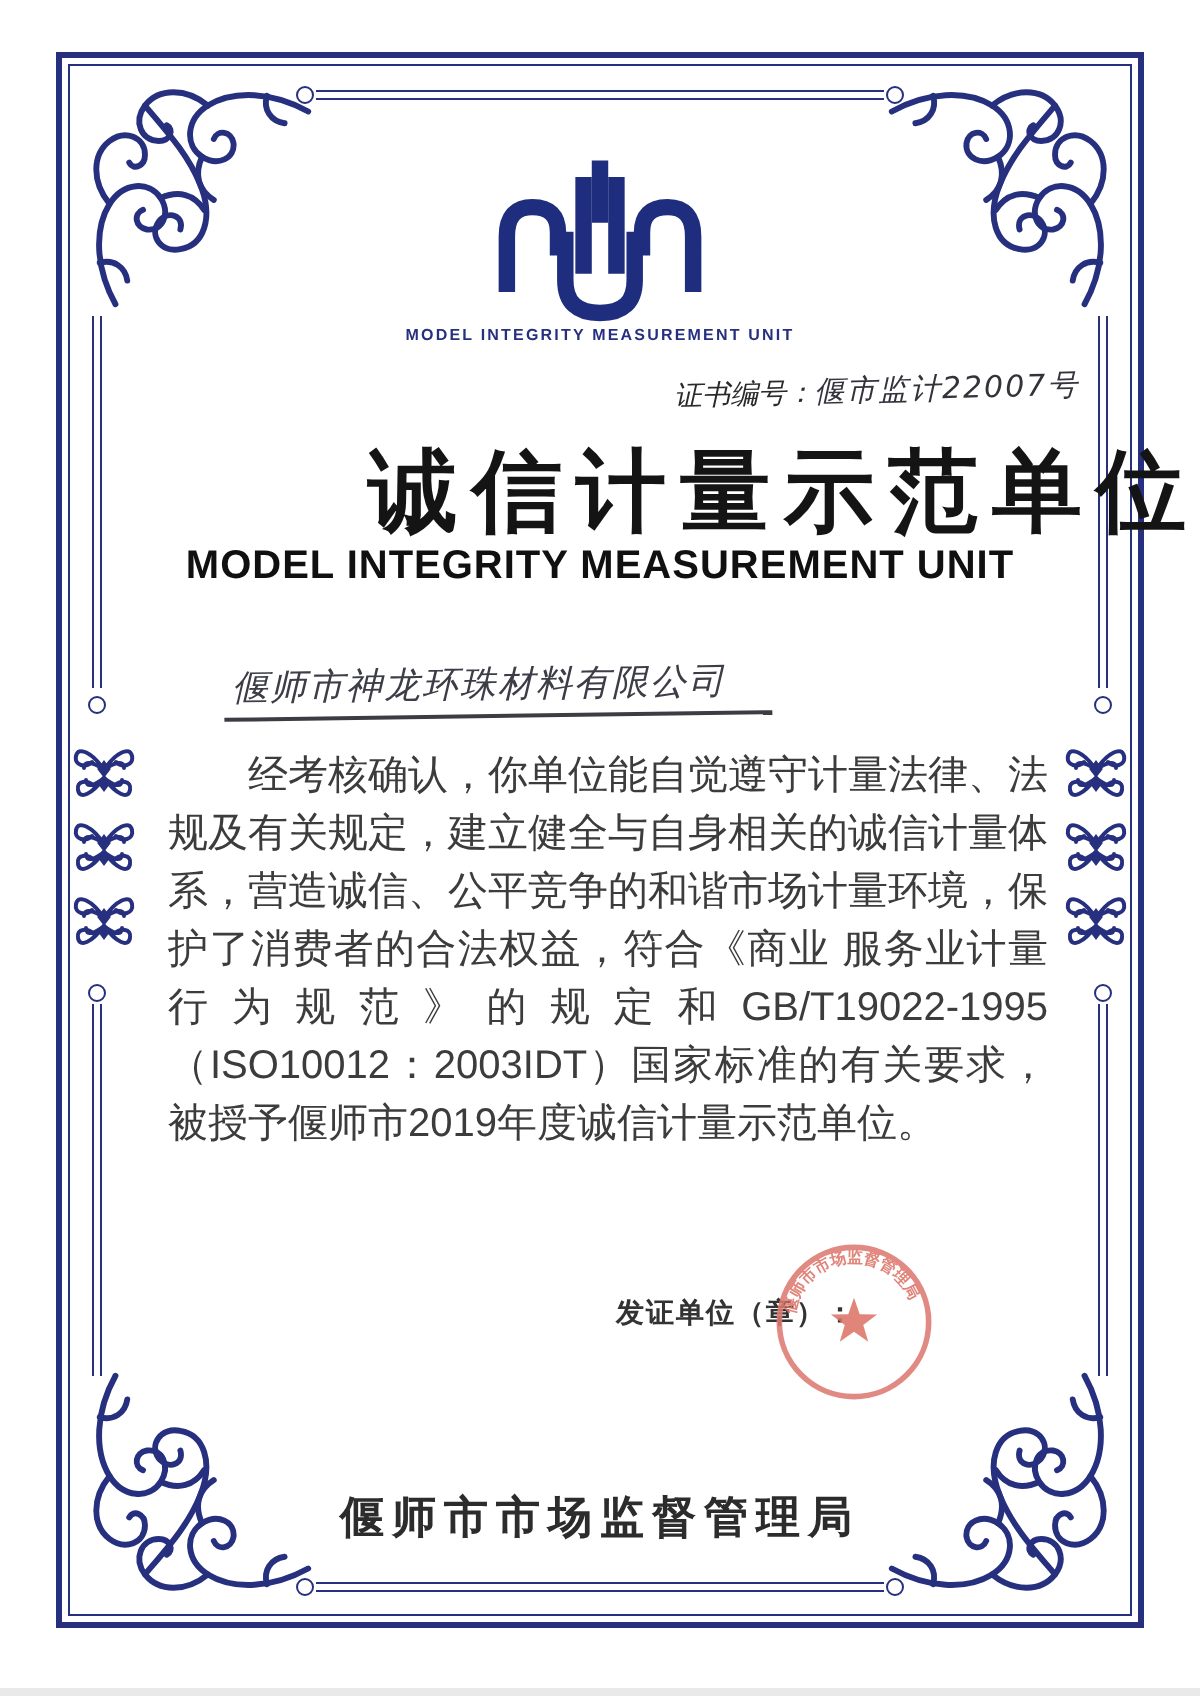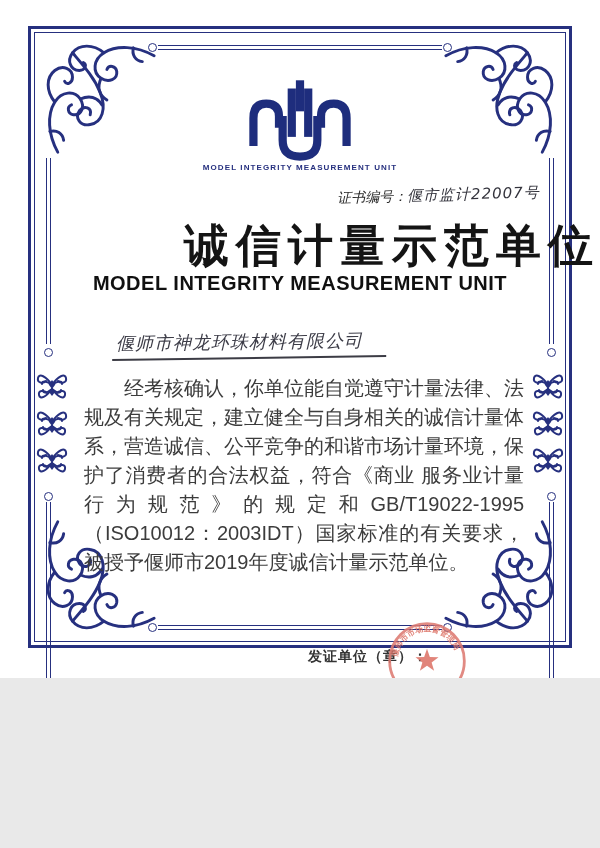--- a/index.html
+++ b/index.html
@@ -1,16 +1,16 @@
 <!DOCTYPE html>
 <html><head>
 <meta charset="utf-8">
 <style>
   html,body{margin:0;padding:0;background:#e9e9e9;}
-  .page{width:600px;height:678px;position:relative;background:#ffffff;margin:0 auto;
+  .page{width:600px;height:844px;position:relative;background:#ffffff;margin:0 auto;
         font-family:"Liberation Sans",sans-serif;overflow:hidden;box-shadow:0 0 4px rgba(0,0,0,.25);}
   
   .frame-outer{position:absolute;left:28px;top:26px;right:28px;bottom:30px;border:3px solid #26307f;}
   .frame-inner{position:absolute;left:34px;top:32px;right:34px;bottom:36px;border:1px solid #26307f;}
   .rail{position:absolute;background:#26307f;}
   .rail.h{height:1px;left:158px;right:158px;}
   .rail.v{width:1px;height:186px;}
   .curl{position:absolute;width:7px;height:7px;border:1.5px solid #26307f;border-radius:50%;background:#fff;}
   
   .corner{position:absolute;width:118px;height:118px;}

